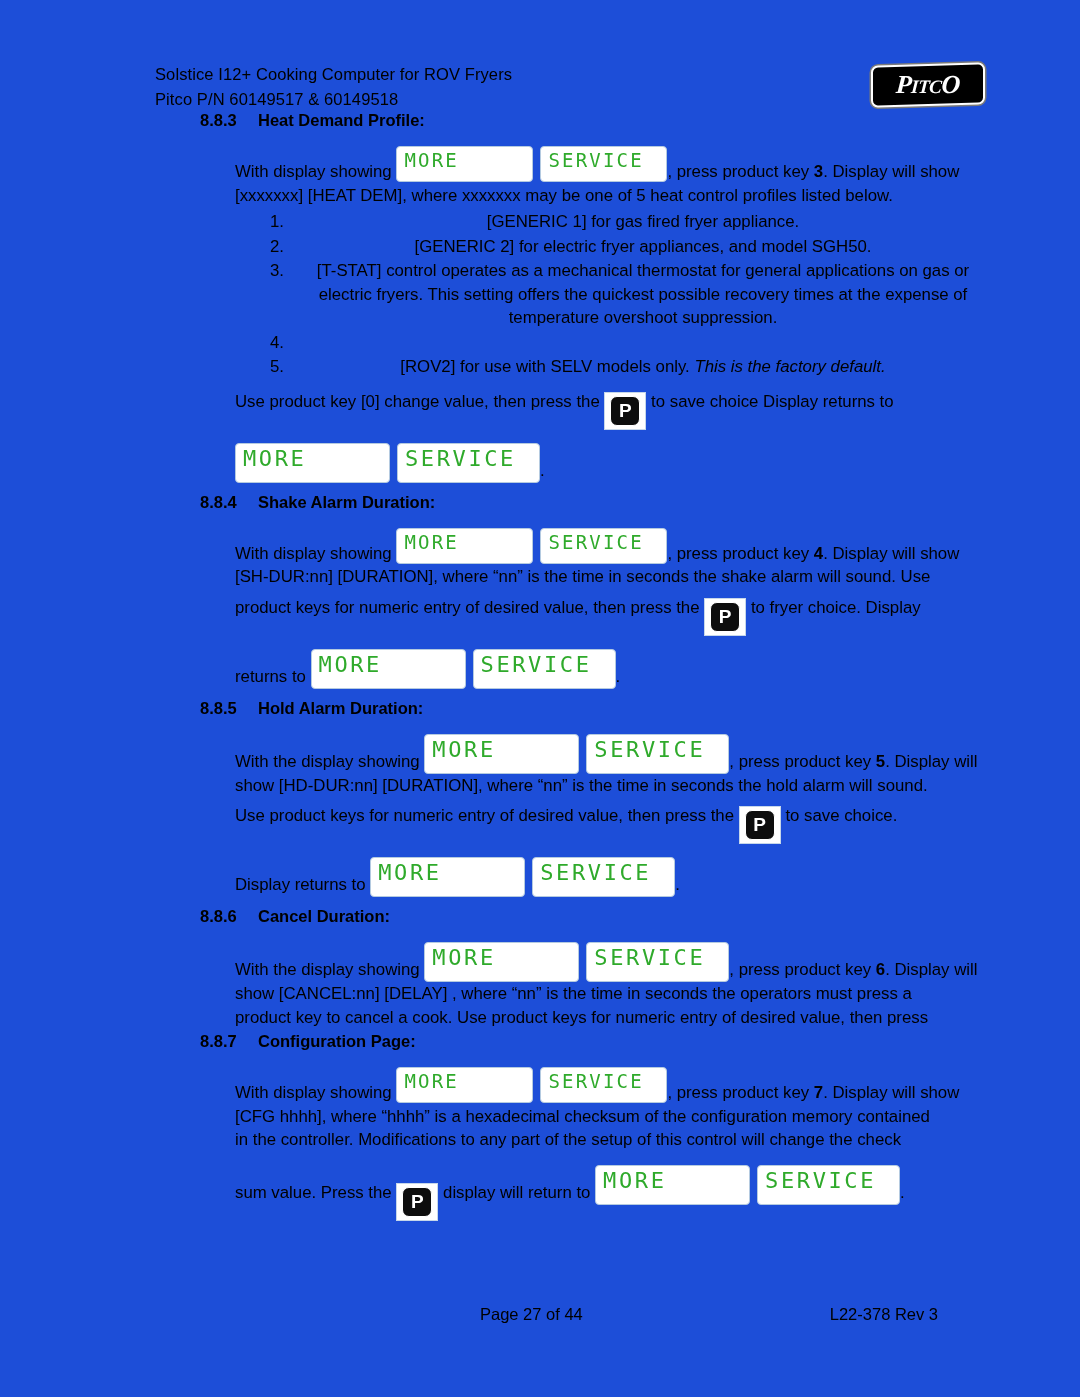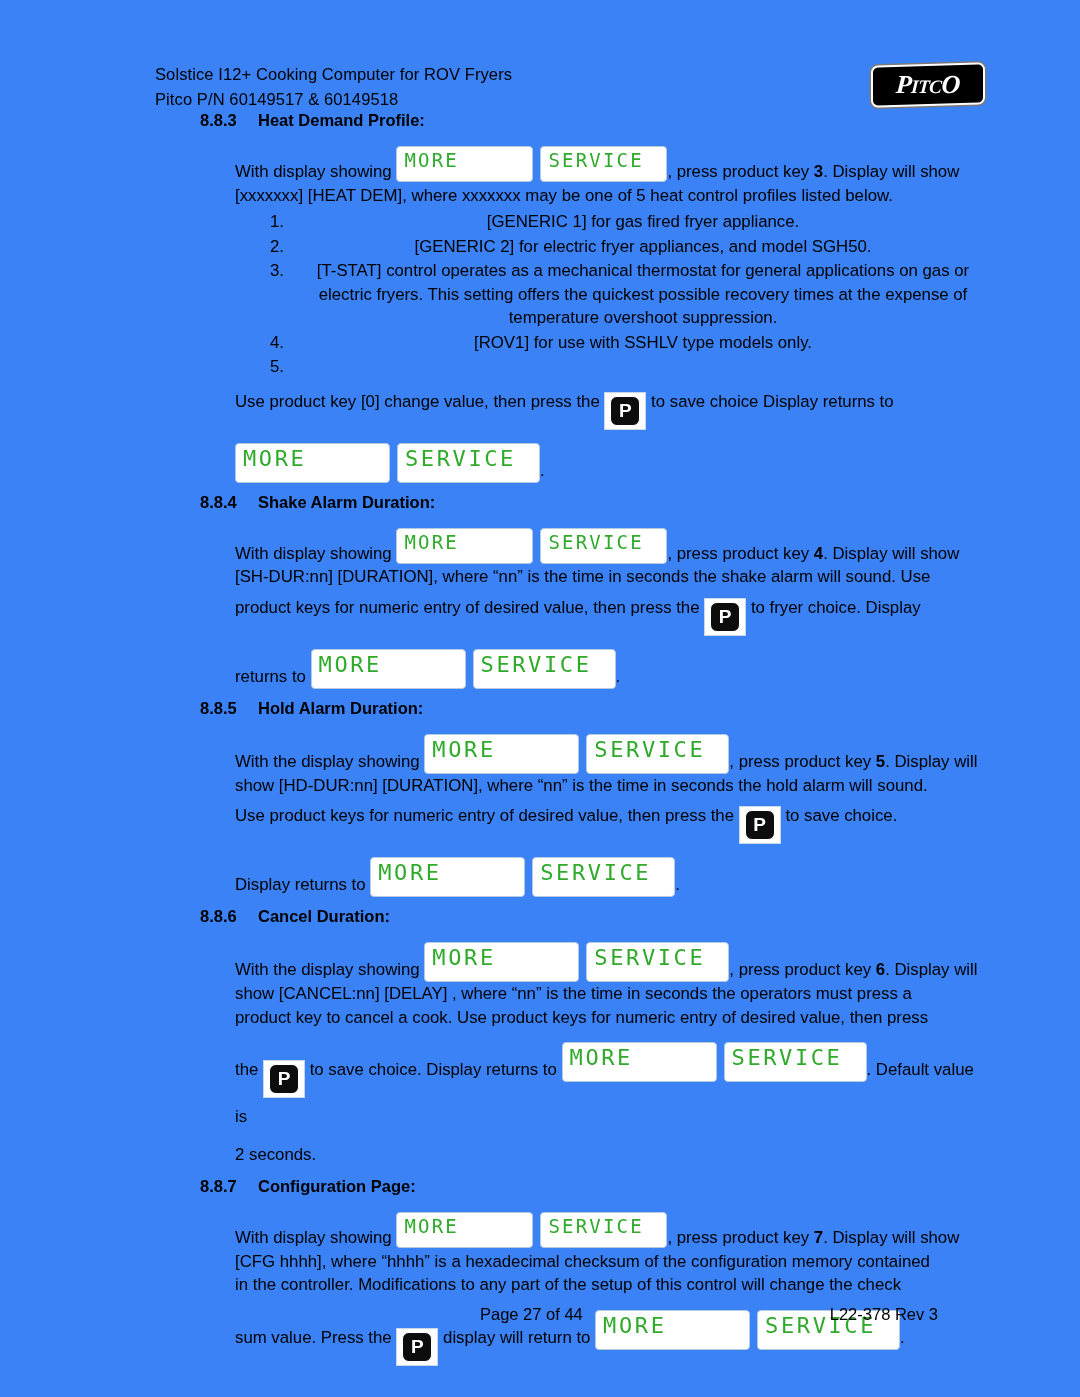--- a/index.html
+++ b/index.html
@@ -5,21 +5,21 @@
 <style>
   html, body {
     margin: 0;
     padding: 0;
     background: #ffffff;
   }
   .page {
     position: relative;
     width: 1080px;
     height: 1397px;
-    background: #3b82f6;
+    background: #1d4ed8;
     font-family: "Liberation Sans", sans-serif;
     color: #000000;
     overflow: hidden;
   }
 
   
   .header {
     position: absolute;
     left: 155px;
     top: 62px;
@@ -201,24 +201,24 @@
       <li>
           <span class="num">2.</span>
           <span class="txt">[GENERIC 2] for electric fryer appliances, and model SGH50.</span>
         </li>
       <li>
           <span class="num">3.</span>
           <span class="txt">[T-STAT] control operates as a mechanical thermostat for general applications on gas or electric fryers.  This setting offers the quickest possible recovery times at the expense of temperature overshoot suppression.</span>
         </li>
       <li>
           <span class="num">4.</span>
-          <span class="txt">[ROV1] for use with SSHLV type models only.</span>
         </li>
       <li>
           <span class="num">5.</span>
+          <span class="txt"><span>[ROV2] for use with SELV models only. </span><span class="ital">This is the factory default.</span></span>
         </li>
     </ol>
 
     <p class="para loose"><span>Use product key [0] change value, then press the</span> <span class="pkey"><span class="cap">P</span></span> <span>to save choice Display returns to</span><br><span class="lcd big more">MORE</span><span class="gap"></span><span class="lcd big service">SERVICE</span><span>.</span></p>
 
     <div class="sec-head">
       <span class="sec-num">8.8.4</span>
       <span class="sec-title">Shake Alarm Duration:</span>
     </div>
 
@@ -235,21 +235,20 @@
 
     <p class="para loose"><span>Use product keys for numeric entry of desired value, then press the</span> <span class="pkey"><span class="cap">P</span></span> <span>to save choice.</span><br><span>Display returns to</span> <span class="lcd big more">MORE</span><span class="gap"></span><span class="lcd big service">SERVICE</span><span>.</span></p>
 
     <div class="sec-head">
       <span class="sec-num">8.8.6</span>
       <span class="sec-title">Cancel Duration:</span>
     </div>
 
     <p class="para"><span>With the display showing</span> <span class="lcd big more">MORE</span><span class="gap"></span><span class="lcd big service">SERVICE</span><span>, press product key</span> <b>6</b><span>.  Display will</span><br><span>show [CANCEL:nn] [DELAY] , where “nn” is the time in seconds the operators must press a</span><br><span>product key to cancel a cook. Use product keys for numeric entry of desired value, then press</span></p>
 
-    <p class="para loose"><span>the</span> <span class="pkey"><span class="cap">P</span></span> <span>to save choice. Display returns to</span> <span class="lcd big more">MORE</span><span class="gap"></span><span class="lcd big service">SERVICE</span><span>.  Default value is</span><br><span>2 seconds.</span></p>
 
     <div class="sec-head">
       <span class="sec-num">8.8.7</span>
       <span class="sec-title">Configuration Page:</span>
     </div>
 
     <p class="para"><span>With display showing</span> <span class="lcd more">MORE</span><span class="gap"></span><span class="lcd service">SERVICE</span><span>, press product key</span> <b>7</b><span>.  Display will show</span><br><span>[CFG  hhhh], where “hhhh” is a hexadecimal checksum of the configuration memory contained</span><br><span>in the controller.  Modifications to any part of the setup of this control will change the check</span></p>
 
     <p class="para loose"><span>sum value. Press the</span> <span class="pkey"><span class="cap">P</span></span> <span>display will return to</span> <span class="lcd big more">MORE</span><span class="gap"></span><span class="lcd big service">SERVICE</span><span>.</span></p>
 

